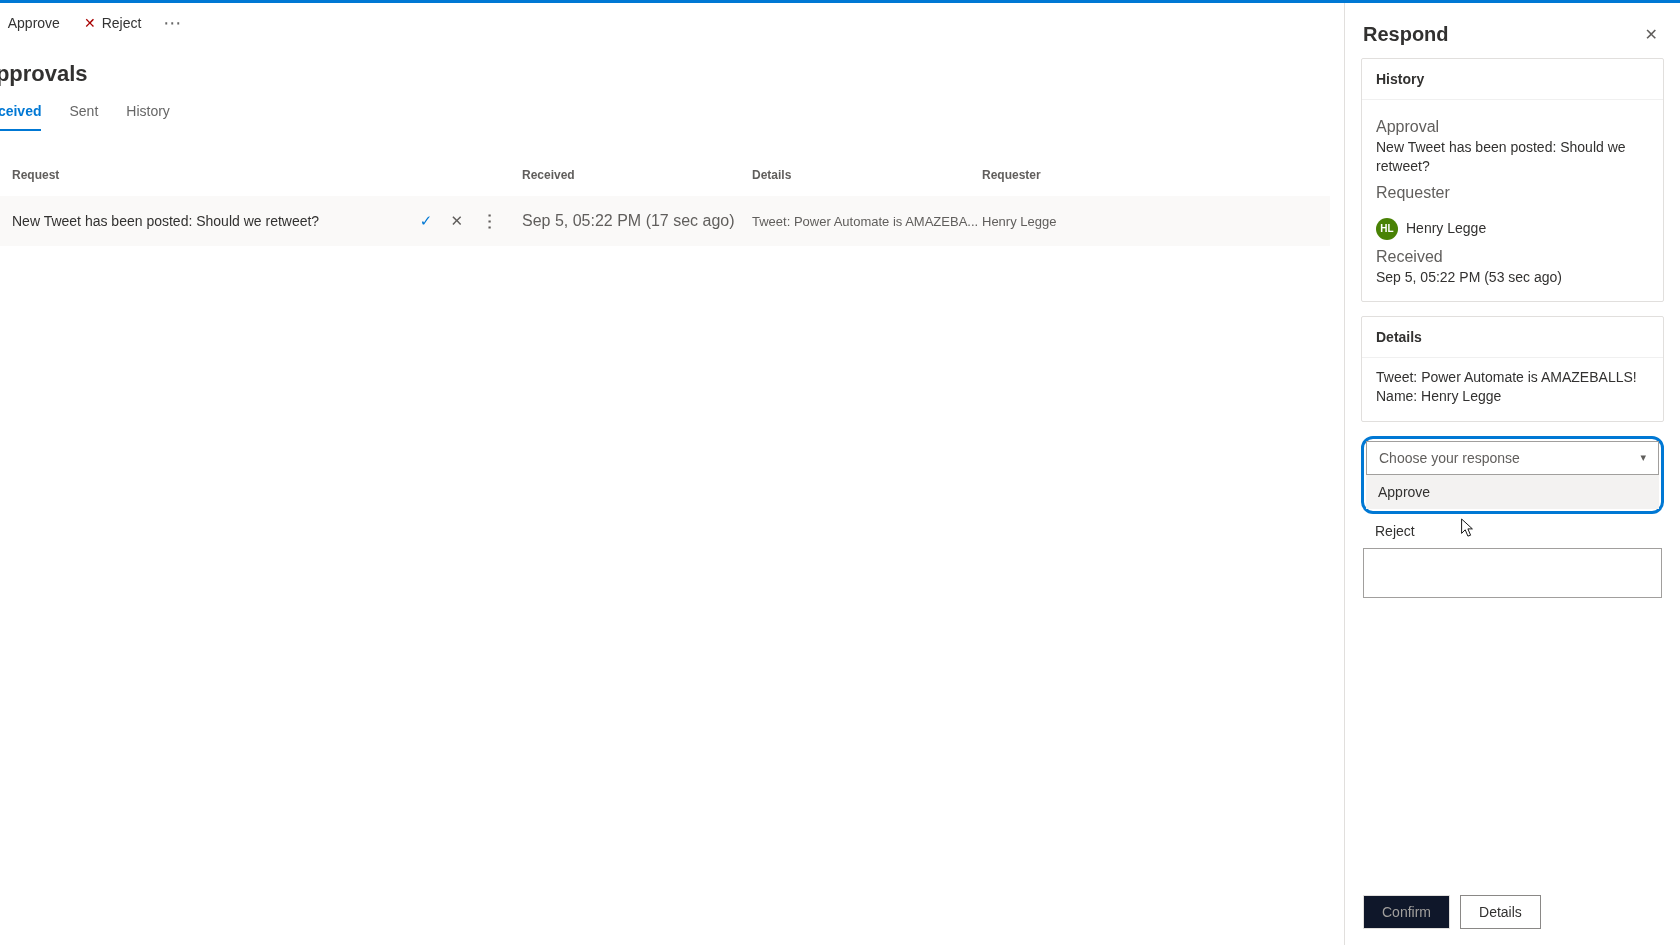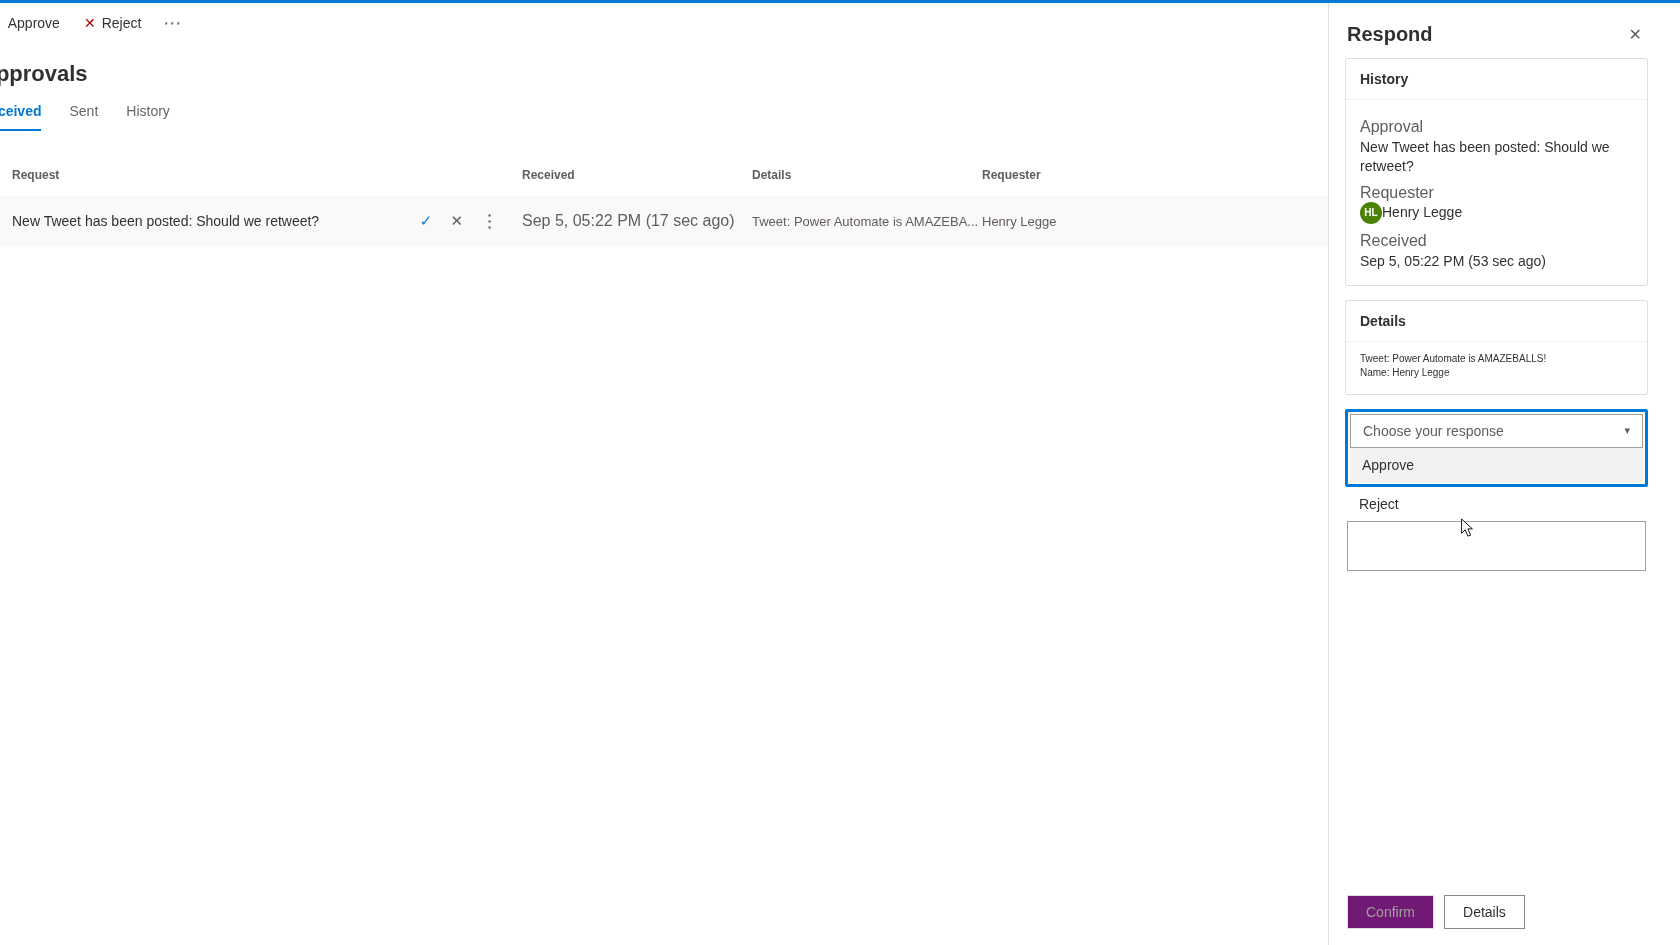--- a/index.html
+++ b/index.html
@@ -33,54 +33,54 @@
     .row-title { color: #323130; }
     .row-actions { display: flex; align-items: center; gap: 18px; }
     .row-ico { cursor: pointer; font-size: 15px; }
     .row-ico.check { color: #0078d4; }
     .row-ico.x { color: #605e5c; }
     .row-ico.more { color: #605e5c; font-size: 18px; letter-spacing: -1px; display: inline-block; transform: rotate(90deg); }
     .row-received { flex: 0 0 230px; color: #605e5c; font-size: 16px; }
     .row-details { flex: 0 0 230px; color: #605e5c; font-size: 13px; white-space: nowrap; overflow: hidden; text-overflow: ellipsis; }
     .row-requester { flex: 1; color: #605e5c; font-size: 13px; }
     
-    .side-panel { position: absolute; right: 16px; top: 3px; bottom: 0; width: 336px; background: #fff; border-left: 1px solid #e1dfdd; display: flex; flex-direction: column; }
+    .side-panel { position: absolute; right: 0; top: 3px; bottom: 0; width: 336px; background: #fff; border-left: 1px solid #e1dfdd; display: flex; flex-direction: column; }
     .panel-header { display: flex; align-items: center; justify-content: space-between; padding: 18px 18px 10px 18px; }
     .panel-title { font-size: 20px; font-weight: 700; color: #323130; }
     .panel-close { font-size: 16px; color: #605e5c; cursor: pointer; padding: 4px; }
     
     .panel-body { padding: 0 16px; flex: 1; overflow-y: auto; }
     
     .section-card { border: 1px solid #e1dfdd; border-radius: 2px; margin-bottom: 14px; }
     .section-h { padding: 12px 14px; font-weight: 700; font-size: 14px; color: #323130; border-bottom: 1px solid #f0f0f0; }
     .section-c { padding: 10px 14px 14px 14px; }
     
     .field-label { font-size: 16px; color: #605e5c; margin-top: 8px; }
     .field-value { font-size: 14px; color: #323130; margin-top: 2px; line-height: 1.35; }
-    .requester-row { display: flex; align-items: center; gap: 0; margin-top: 0; }
+    .requester-row { display: flex; align-items: center; gap: 8px; margin-top: 16px; }
     .avatar { width: 22px; height: 22px; border-radius: 50%; background: #498205; color: #fff; font-size: 10px; display: flex; align-items: center; justify-content: center; font-weight: 600; }
     
-    .details-text { font-size: 10px; color: #323130; line-height: 1.4; }
+    .details-text { font-size: 14px; color: #323130; line-height: 1.4; }
     
-    .response-wrap { border: 3px solid #0078d4; border-radius: 2px; padding: 2px; margin-top: 6px; margin-bottom: 0; }
+    .response-wrap { border: 3px solid #0078d4; border-radius: 12px; padding: 2px; margin-top: 6px; margin-bottom: 0; }
     .dropdown-box { position: relative; }
     .dropdown-selected { border: 1px solid #a19f9d; background: #fff; padding: 8px 12px; font-size: 14px; color: #605e5c; cursor: pointer; display: flex; justify-content: space-between; align-items: center; }
     .dropdown-selected .chev { color: #605e5c; font-size: 11px; }
     .dropdown-list { border-top: none; background: #fff; }
     .dropdown-item { padding: 9px 12px; font-size: 14px; color: #323130; cursor: pointer; }
     .dropdown-item.hover { background: #f3f2f1; }
     
     .extra-options { margin-top: 0; }
     .extra-item { padding: 9px 14px; font-size: 14px; color: #323130; cursor: pointer; }
     
     .comment-box { border: 1px solid #a19f9d; height: 50px; margin: 0 2px 0 2px; background: #fff; }
     
     .panel-footer { padding: 16px 18px; display: flex; gap: 10px; }
     .btn { padding: 8px 18px; font-size: 14px; border: 1px solid #8a8886; background: #fff; cursor: pointer; }
-    .btn.confirm { color: #a19f9d; border-color: #e1dfdd; background: #701a75; cursor: default; }
+    .btn.confirm { color: #a19f9d; border-color: #e1dfdd; background: #0f172a; cursor: default; }
     .btn.cancel { color: #323130; }
     
     .cursor-pointer { position: absolute; width: 18px; height: 22px; pointer-events: none; z-index: 999; }
   </style>
 </head>
 <body>
 
 <div class="top-accent"></div>
 
 <div class="main-area">

